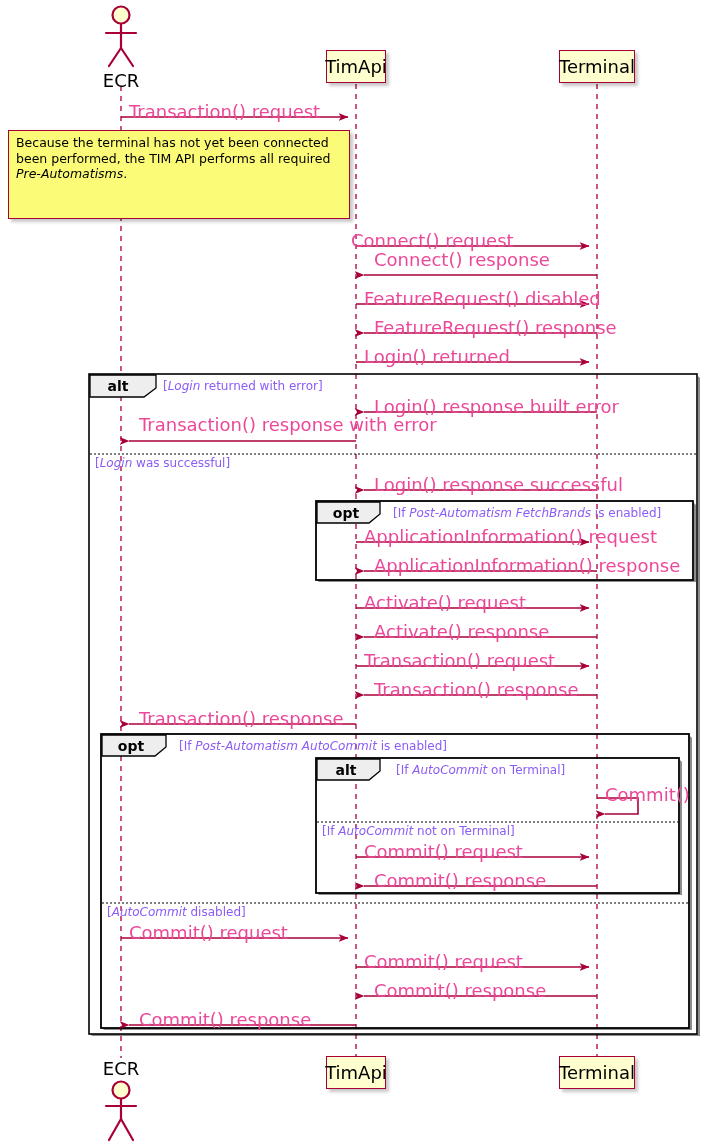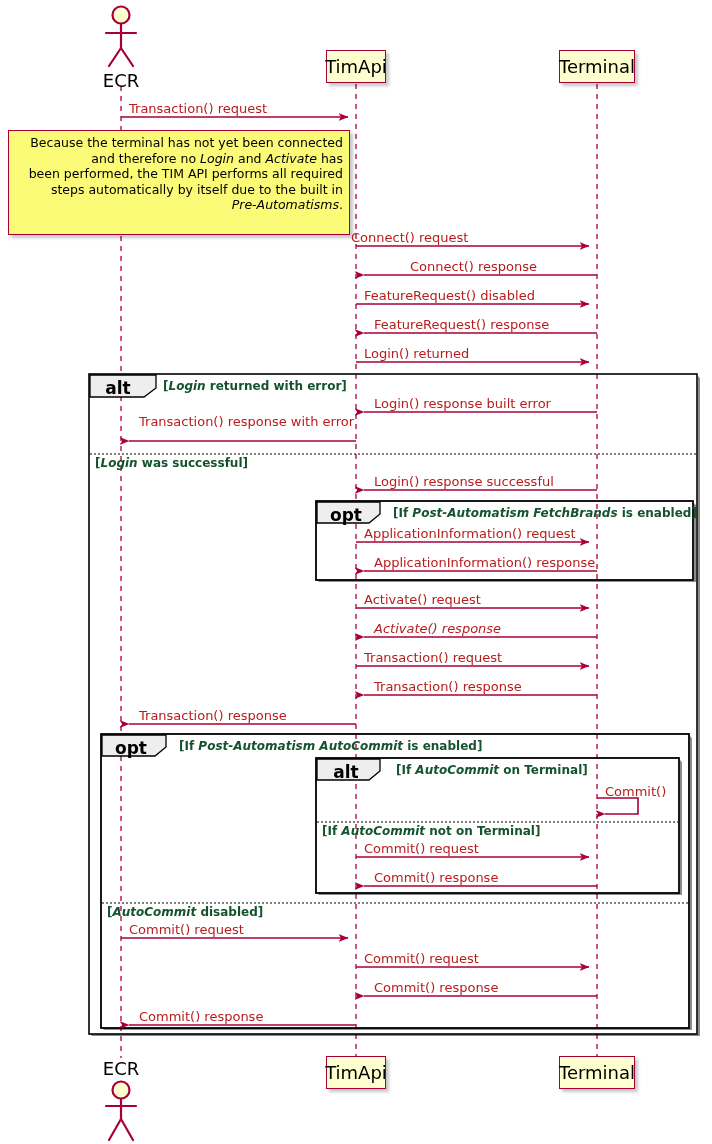--- a/index.html
+++ b/index.html
@@ -53,38 +53,38 @@
     box-sizing: border-box;
     font-size: 12.5px;
     line-height: 15.6px;
     color: #000000;
     padding: 4px 6px 4px 7px;
   }
   .note i { font-style: italic; }
   
   .msg {
     position: absolute;
-    font-size: 13px;
-    color: #b91c1c;
+    font-size: 18px;
+    color: #ec4899;
     white-space: nowrap;
   }
   
   .frag-op {
     position: absolute;
-    font-size: 17px;
+    font-size: 14px;
     font-weight: bold;
     color: #000000;
     white-space: nowrap;
     text-align: center;
   }
   .frag-cond {
     position: absolute;
     font-size: 12px;
-    font-weight: bold;
-    color: #14532d;
+    font-weight: normal;
+    color: #8b5cf6;
     white-space: nowrap;
   }
   .frag-cond i { font-style: italic; }
 </style>
 </head>
 <body>
 
 <div id="diagram">
 
   <svg class="layer" xmlns="http://www.w3.org/2000/svg">
@@ -181,45 +181,43 @@
 
   <div class="actor-label" style="left:91px; top:70px; width:60px;">ECR</div>
   <div class="actor-label" style="left:91px; top:1058px; width:60px;">ECR</div>
 
   <div class="pbox" style="left:326px; top:50px; width:60px; height:33px;">TimApi</div>
   <div class="pbox" style="left:559px; top:50px; width:76px; height:33px;">Terminal</div>
 
   <div class="pbox" style="left:326px; top:1056px; width:60px; height:33px;">TimApi</div>
   <div class="pbox" style="left:559px; top:1056px; width:76px; height:33px;">Terminal</div>
 
-  <div class="note" style="left:8px; top:130px; width:342px; height:105px;text-align:right;">
+  <div class="note" style="left:8px; top:130px; width:342px; height:89px;">
     <div><span>Because the terminal has not yet been connected</span></div>
-    <div><span>and therefore no </span><i>Login</i><span> and </span><i>Activate</i><span> has</span></div>
     <div><span>been performed, the TIM API performs all required</span></div>
-    <div><span>steps automatically by itself due to the built in</span></div>
     <div><i>Pre-Automatisms</i><span>.</span></div>
   </div>
 
   <div class="msg" style="left:129px; top:101px;">Transaction() request</div>
 
   <div class="msg" style="left:351px; top:230px;">Connect() request</div>
-  <div class="msg" style="left:374px; top:259px;margin-left:36px;">Connect() response</div>
+  <div class="msg" style="left:374px; top:249px;">Connect() response</div>
   <div class="msg" style="left:364px; top:288px;">FeatureRequest() disabled</div>
   <div class="msg" style="left:374px; top:317px;">FeatureRequest() response</div>
   <div class="msg" style="left:364px; top:346px;">Login() returned</div>
 
   <div class="msg" style="left:374px; top:396px;">Login() response built error</div>
   <div class="msg" style="left:139px; top:414px;">Transaction() response with error</div>
 
   <div class="msg" style="left:374px; top:474px;">Login() response successful</div>
   <div class="msg" style="left:364px; top:526px;">ApplicationInformation() request</div>
   <div class="msg" style="left:374px; top:555px;">ApplicationInformation() response</div>
 
   <div class="msg" style="left:364px; top:592px;">Activate() request</div>
-  <div class="msg" style="left:374px; top:621px;font-style:italic;">Activate() response</div>
+  <div class="msg" style="left:374px; top:621px;">Activate() response</div>
   <div class="msg" style="left:364px; top:650px;">Transaction() request</div>
   <div class="msg" style="left:374px; top:679px;">Transaction() response</div>
   <div class="msg" style="left:139px; top:708px;">Transaction() response</div>
 
   <div class="msg" style="left:605px; top:784px;">Commit()</div>
 
   <div class="msg" style="left:364px; top:841px;">Commit() request</div>
   <div class="msg" style="left:374px; top:870px;">Commit() response</div>
 
   <div class="msg" style="left:129px; top:922px;">Commit() request</div>

